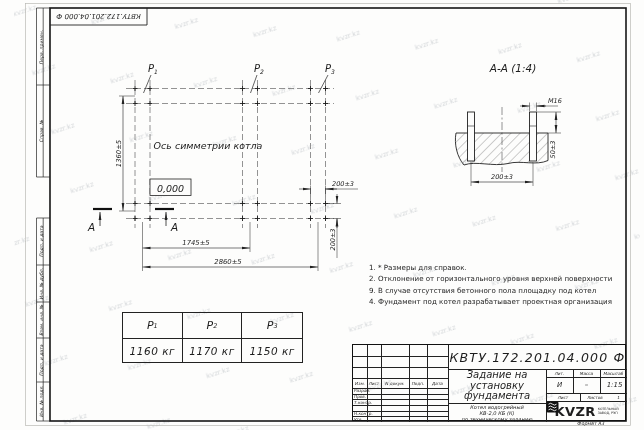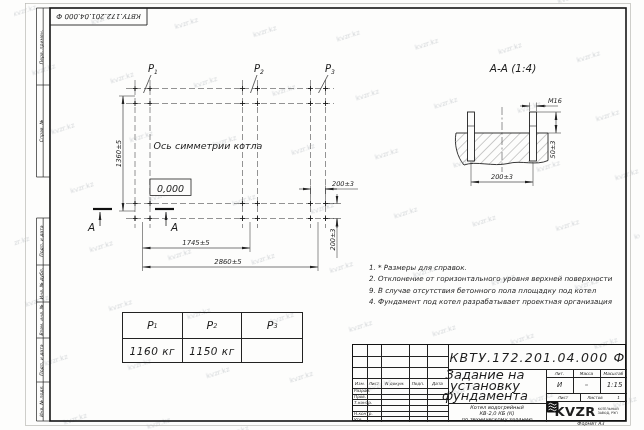--- a/index.html
+++ b/index.html
@@ -12,28 +12,28 @@
   #loadtable{left:122px;top:312px;width:179px;height:49px;border:1.1px solid #222;
              display:grid;grid-template-columns:1fr 1fr 1fr;grid-template-rows:26px 23px;}
   #loadtable .c{border-right:0.9px solid #222;border-bottom:0.9px solid #222;
                 display:flex;align-items:center;justify-content:center;font-style:italic;}
   #loadtable .c:nth-child(3n){border-right:none;}
   #loadtable .c:nth-child(n+4){border-bottom:none;}
   .phead{font-size:11px;}
   .phead sub{font-size:6.5px;}
   .pval{font-size:10.5px;letter-spacing:.5px;}
   
-  #notes{left:356px;top:262px;width:270px;font-size:7.1px;font-style:italic;line-height:11.4px;}
+  #notes{left:356px;top:262px;width:270px;font-size:7.1px;line-height:11.4px;}
   #notes .ind{padding-left:13px;}
   
   #tb{left:352px;top:344px;width:274px;height:77px;border:1.4px solid #111;box-sizing:border-box;font-style:italic;}
   .tbl{position:absolute;background:#222;}
   .tbt{position:absolute;display:flex;align-items:center;justify-content:center;text-align:center;}
   #docnum{left:95px;top:0;width:179px;height:24px;font-size:12.5px;letter-spacing:1.2px;}
-  #tbtitle{left:83px;top:24px;width:98px;height:34px;font-size:13px;line-height:10.6px;flex-direction:column;text-align:center;}
+  #tbtitle{left:95px;top:24px;width:98px;height:34px;font-size:10px;line-height:10.6px;flex-direction:column;text-align:center;}
   #tbprod{left:95px;top:58px;width:98px;height:19px;font-size:5.1px;line-height:6px;flex-direction:column;}
   .small{font-size:4.2px;}
   #logo{left:193px;top:56px;width:81px;height:21px;display:flex;align-items:center;justify-content:center;gap:2px;font-style:normal;}
   #logo .kvzr{font-weight:bold;font-size:13px;letter-spacing:.4px;}
   #logo .org{font-size:3.2px;line-height:3.8px;text-align:left;}
   #format{left:556px;top:421px;width:70px;font-size:4.8px;font-style:italic;text-align:center;}
 </style>
 </head>
 <body>
 
@@ -219,20 +219,21 @@
       </div>
   <div class="c phead">
         <span>P</span>
         <sub>2</sub>
       </div>
   <div class="c phead">
         <span>P</span>
         <sub>3</sub>
       </div>
   <div class="c pval">1160 кг</div>
+  <div class="c pval">1170 кг</div>
   <div class="c pval">1150 кг</div>
 </div>
 
 <div id="notes" class="abs">
   <div class="ind">1. * Размеры для справок.</div>
   <div class="ind">2. Отклонение от горизонтального уровня верхней поверхности</div>
   <div class="ind">9. В случае отсутствия бетонного пола площадку под котел</div>
   <div class="ind">4. Фундамент под котел разрабатывает проектная организация</div>
 </div>
 

